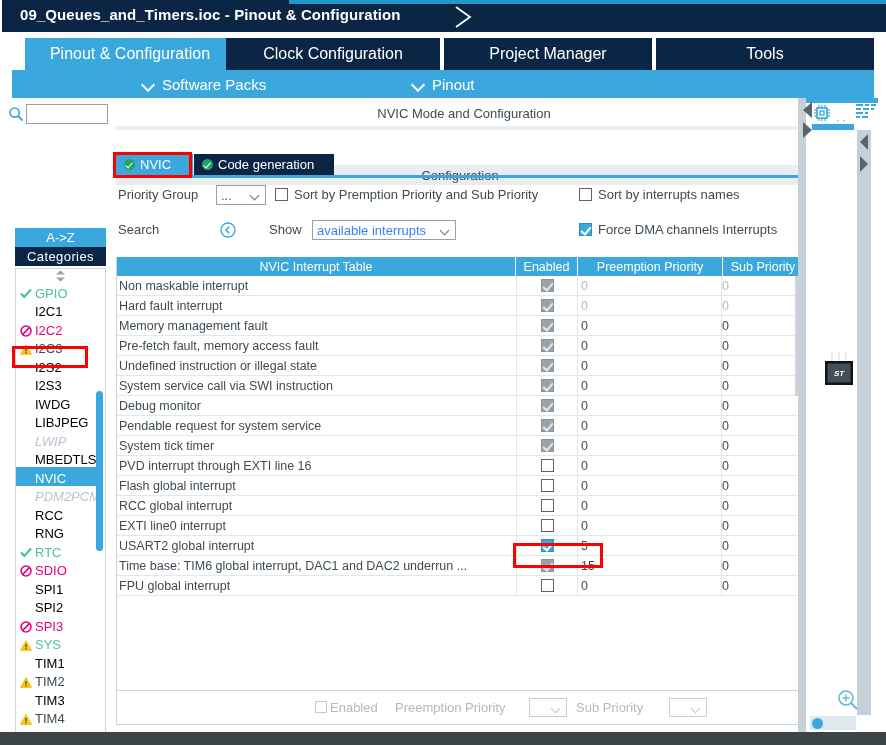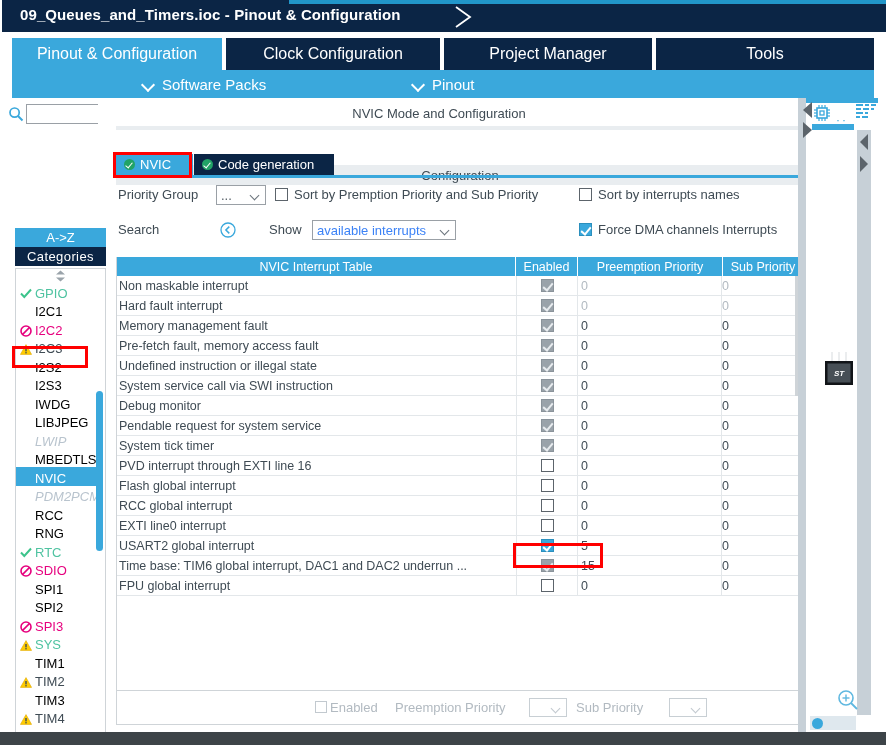--- a/index.html
+++ b/index.html
@@ -46,21 +46,21 @@
   .tab {
     position: absolute; top: 0; height: 32px;
     background: #0b2545; color: #ffffff;
     font-size: 16px;
     display: flex; align-items: center; justify-content: center;
     white-space: nowrap;
     border-right: 2px solid #ffffff;
     cursor: default;
   }
   .tab.active { background: #3aa8dc; }
-  .tab-0 { left: 12px;  width: 212px; }
+  .tab-0 { left: 25px;  width: 212px; }
   .tab-1 { left: 226px; width: 216px; }
   .tab-2 { left: 444px; width: 210px; }
   .tab-3 { left: 656px; width: 218px; border-right: none; }
 
   
   .subbar {
     position: absolute; left: 12px; top: 70px; width: 862px; height: 28px;
     background: #3aa8dc;
   }
   .subbar-item {
@@ -141,21 +141,21 @@
   .st-err     { color: #e6007e; }
   .st-dis     { color: #b9c4ce; font-style: italic; }
 
   .list-vscroll {
     position: absolute; right: 2px; top: 122px; width: 7px; height: 160px;
     background: #3aa8dc; border-radius: 4px;
   }
 
   
   .mode-header {
-    position: absolute; left: 98px; top: 102px; width: 682px; height: 22px;
+    position: absolute; left: 123px; top: 102px; width: 682px; height: 22px;
     background: #ffffff;
     display: flex; align-items: center; justify-content: center;
     font-size: 13px; color: #3f4b54;
   }
   .mode-sep {
     position: absolute; left: 116px; top: 126px; width: 682px; height: 4px;
     background: #e9edf0;
   }
   .config-header {
     position: absolute; left: 116px; top: 133px; width: 688px; height: 20px;

